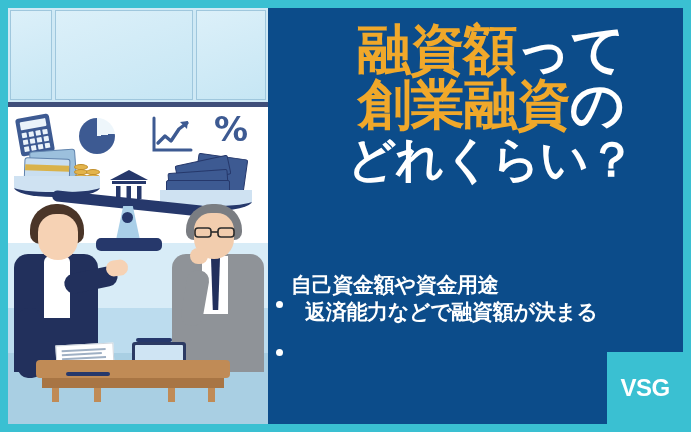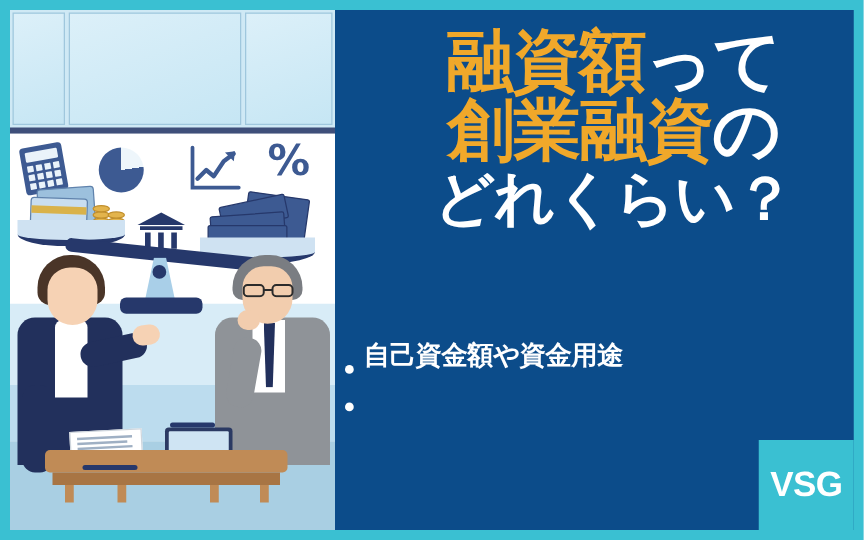--- a/index.html
+++ b/index.html
@@ -354,21 +354,21 @@
   
   .bullets {
     position: absolute;
     left: 276px;
     top: 272px;
     width: 405px;
     color: #ffffff;
   }
   .bullet {
     display: flex;
-    align-items: flex-end;
+    align-items: center;
     margin-bottom: 12px;
   }
   .bullet-dot {
     flex: 0 0 auto;
     width: 7px; height: 7px;
     border-radius: 50%;
     background: #ffffff;
     margin-top: 11px;
     margin-right: 8px;
   }
@@ -388,21 +388,21 @@
     top: 352px;
     width: 76px;
     height: 72px;
     background: #3ac0d2;
     display: flex;
     align-items: center;
     justify-content: center;
   }
   .vsg-text {
     color: #ffffff;
-    font-size: 28px;
+    font-size: 24px;
     font-weight: bold;
     letter-spacing: -0.5px;
     font-family: "Liberation Sans", sans-serif;
   }
 </style>
 </head>
 <body>
 
 <div class="banner">
 
@@ -524,20 +524,21 @@
     <div class="hl-line hl1"><span class="gold">創業融資</span><span class="white">の</span></div>
     <div class="hl-line hl3 white">どれくらい？</div>
   </div>
 
   <div class="bullets">
 
     <div class="bullet">
       <div class="bullet-dot"></div>
       <div class="bullet-text">
         <span>自己資金額や資金用途</span>
+        <span class="indent">返済能力などで融資額が決まる</span>
       </div>
     </div>
 
     <div class="bullet">
       <div class="bullet-dot"></div>
       <div class="bullet-text">
       </div>
     </div>
 
   </div>

